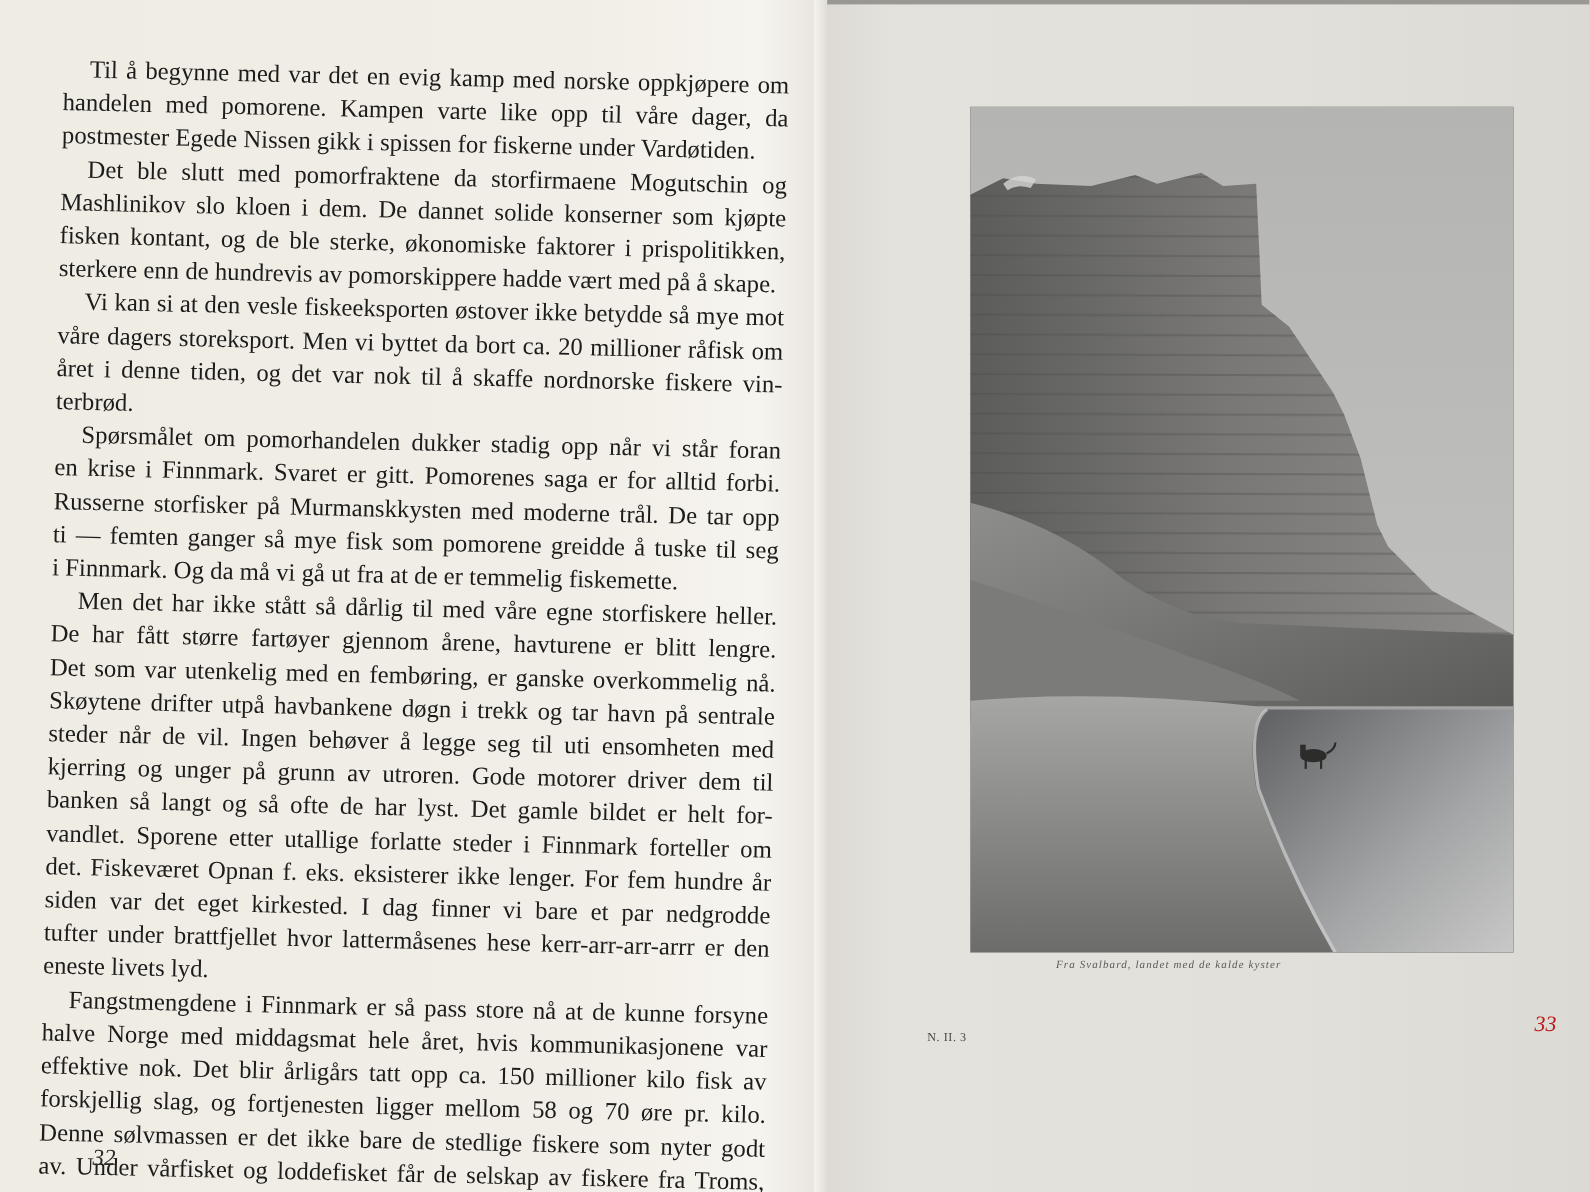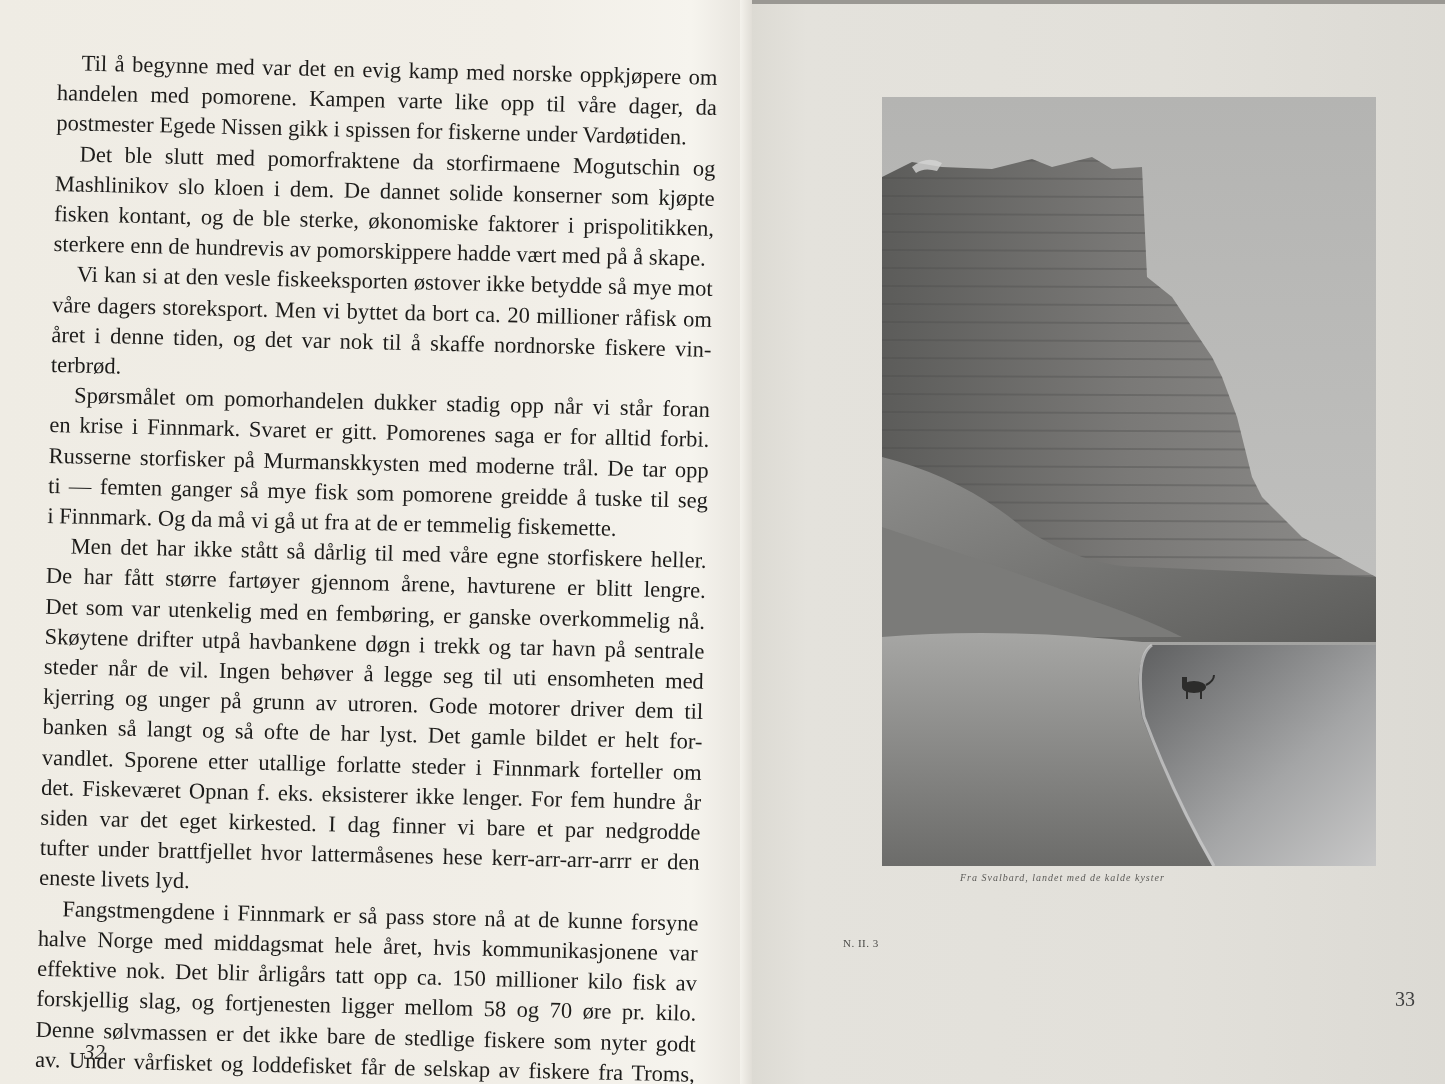--- a/index.html
+++ b/index.html
@@ -43,22 +43,22 @@
   .photo svg { width: 100%; height: 100%; display: block; }
   .caption {
     position: absolute; left: 923px; top: 872px; font-size: 10px;
     font-style: italic; letter-spacing: 1px; color: #5c5b58; margin-left: 37px;
   }
   .signature {
     position: absolute; left: 843px; top: 937px; font-size: 11px;
     letter-spacing: 0.5px; color: #4a4946;
   }
   .folio-right {
-    position: absolute; left: 1395px; top: 988px; font-size: 20px;
-    color: #404040;
+    position: absolute; left: 1395px; top: 920px; font-size: 20px;
+    font-style: italic; color: #b91c1c;
   }
 </style>
 </head>
 <body>
 
 <div class="spread">
   <div class="page-left">
     <div class="text-block" id="text-block">
         <span class="line indent">Til å begynne med var det en evig kamp med norske oppkjøpere om</span>
         <span class="line">handelen med pomorene. Kampen varte like opp til våre dager, da</span>

